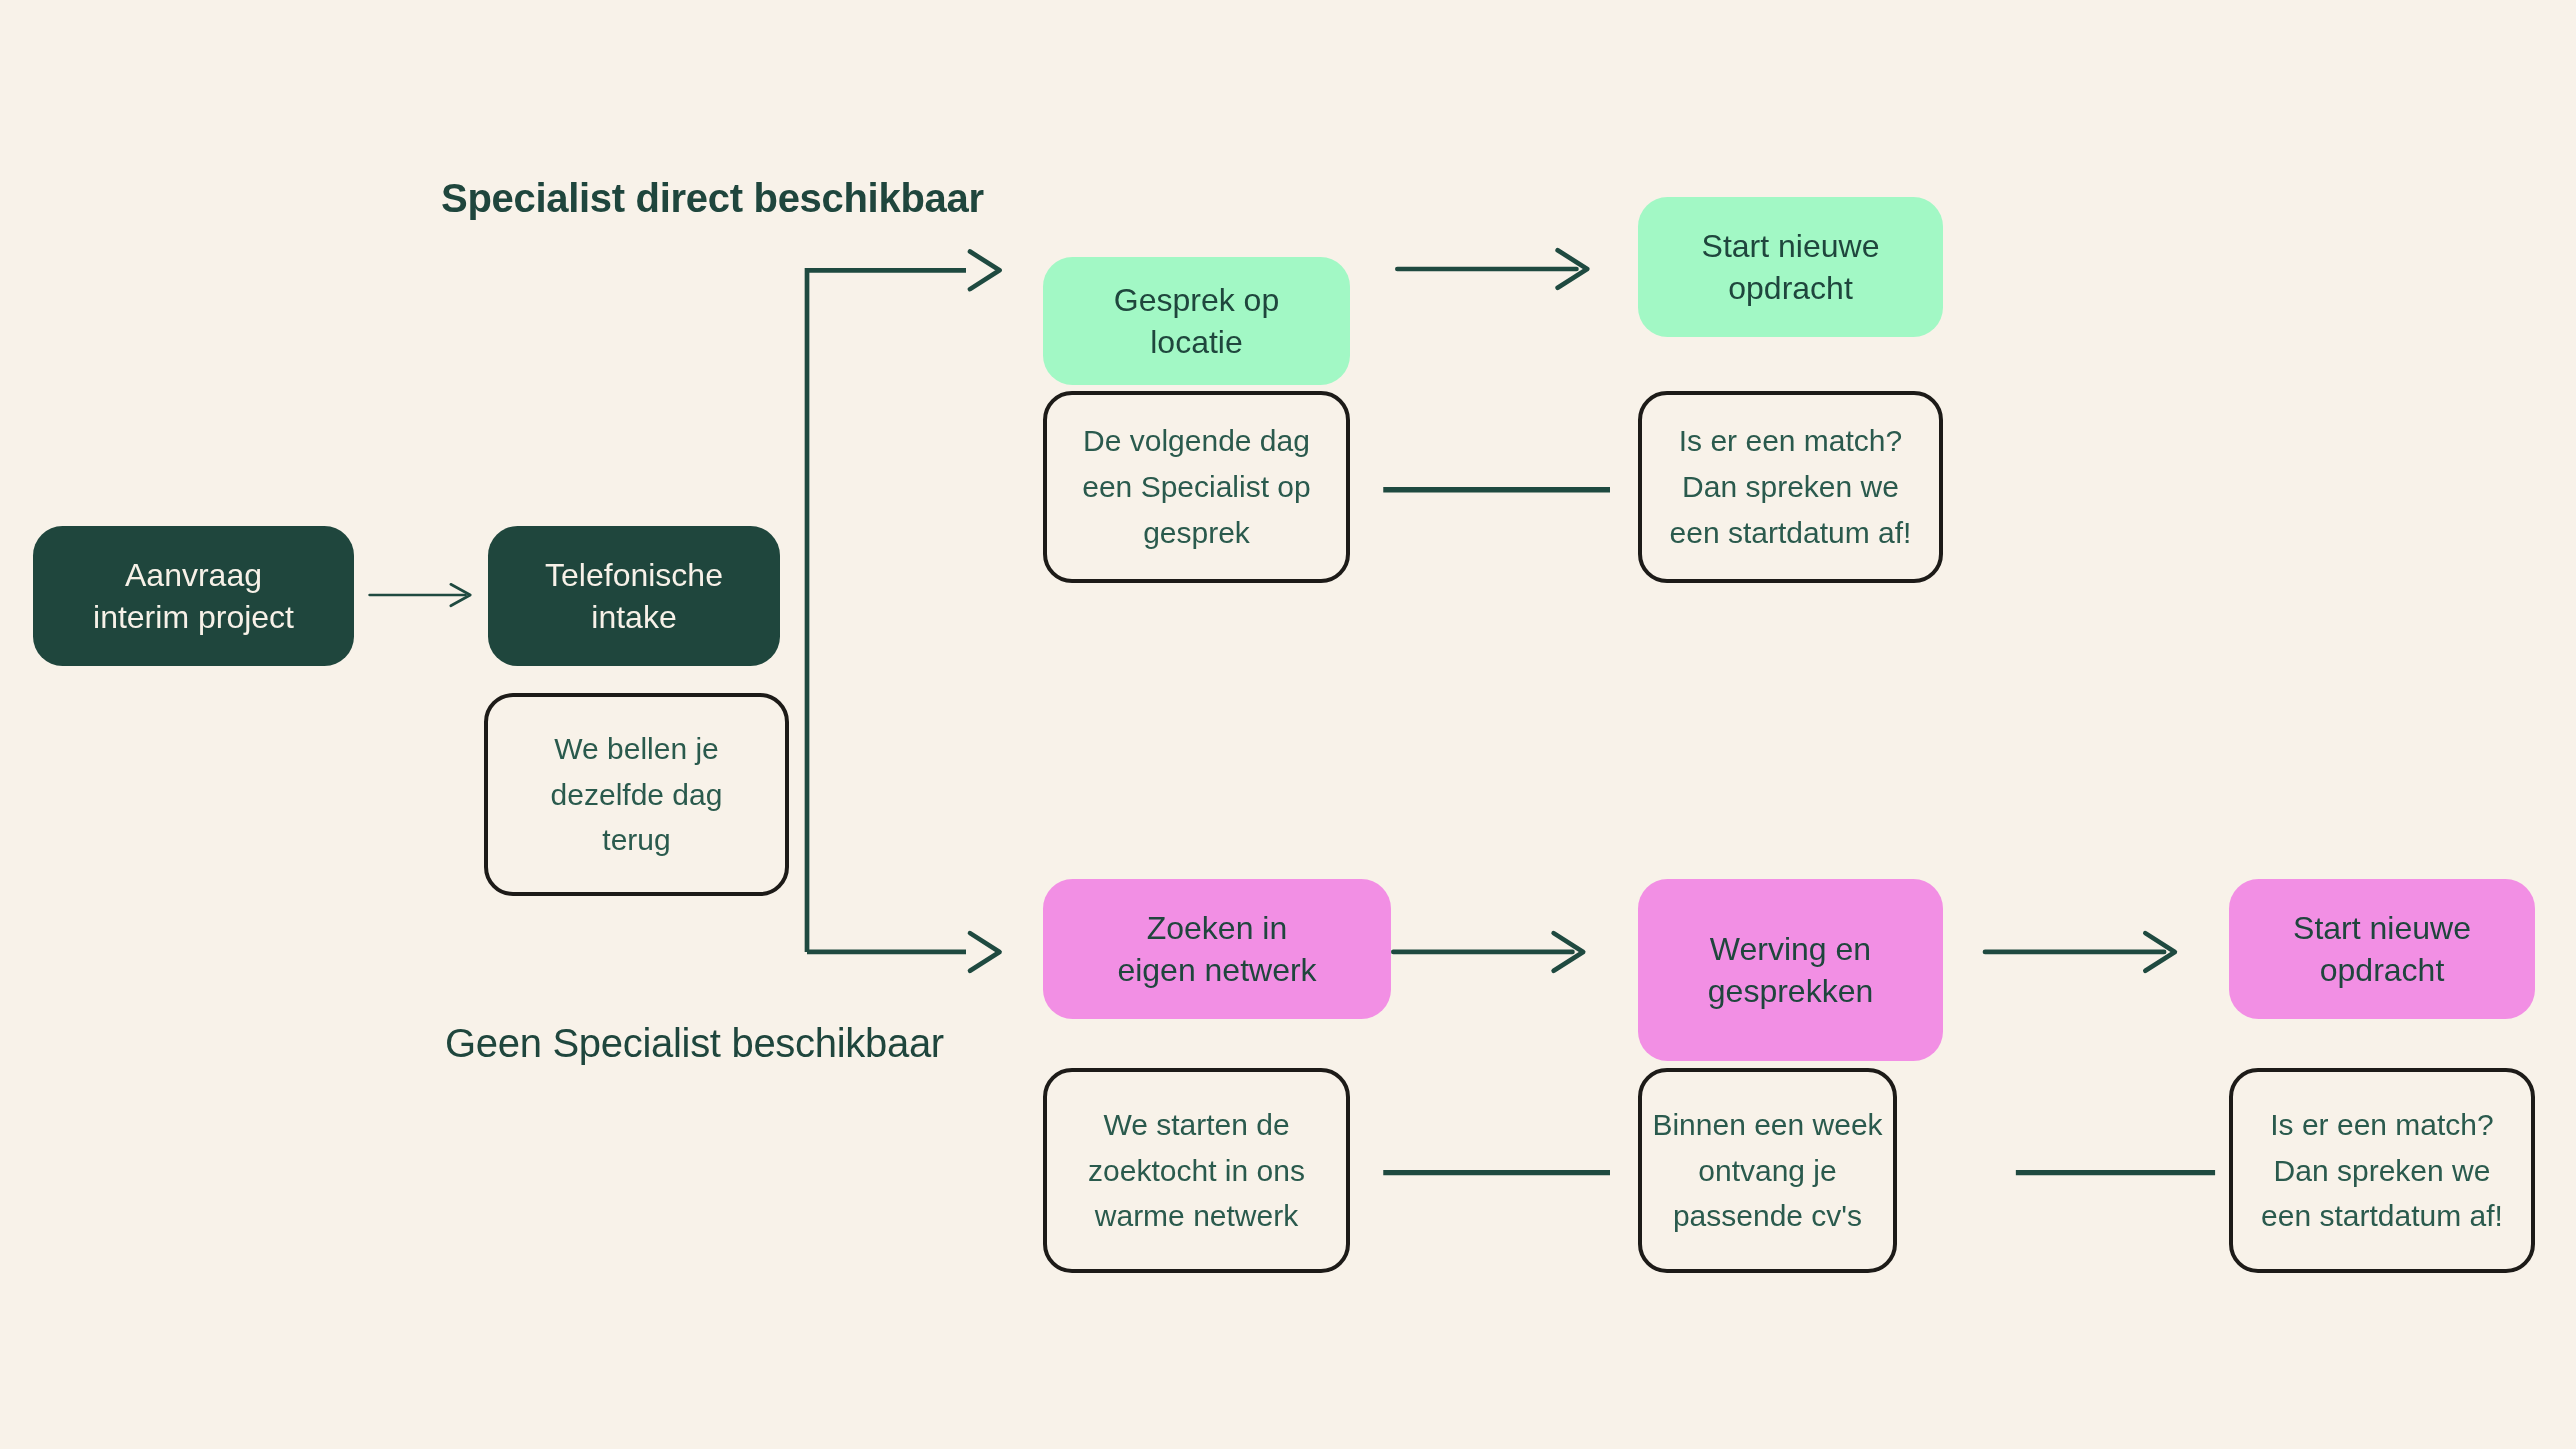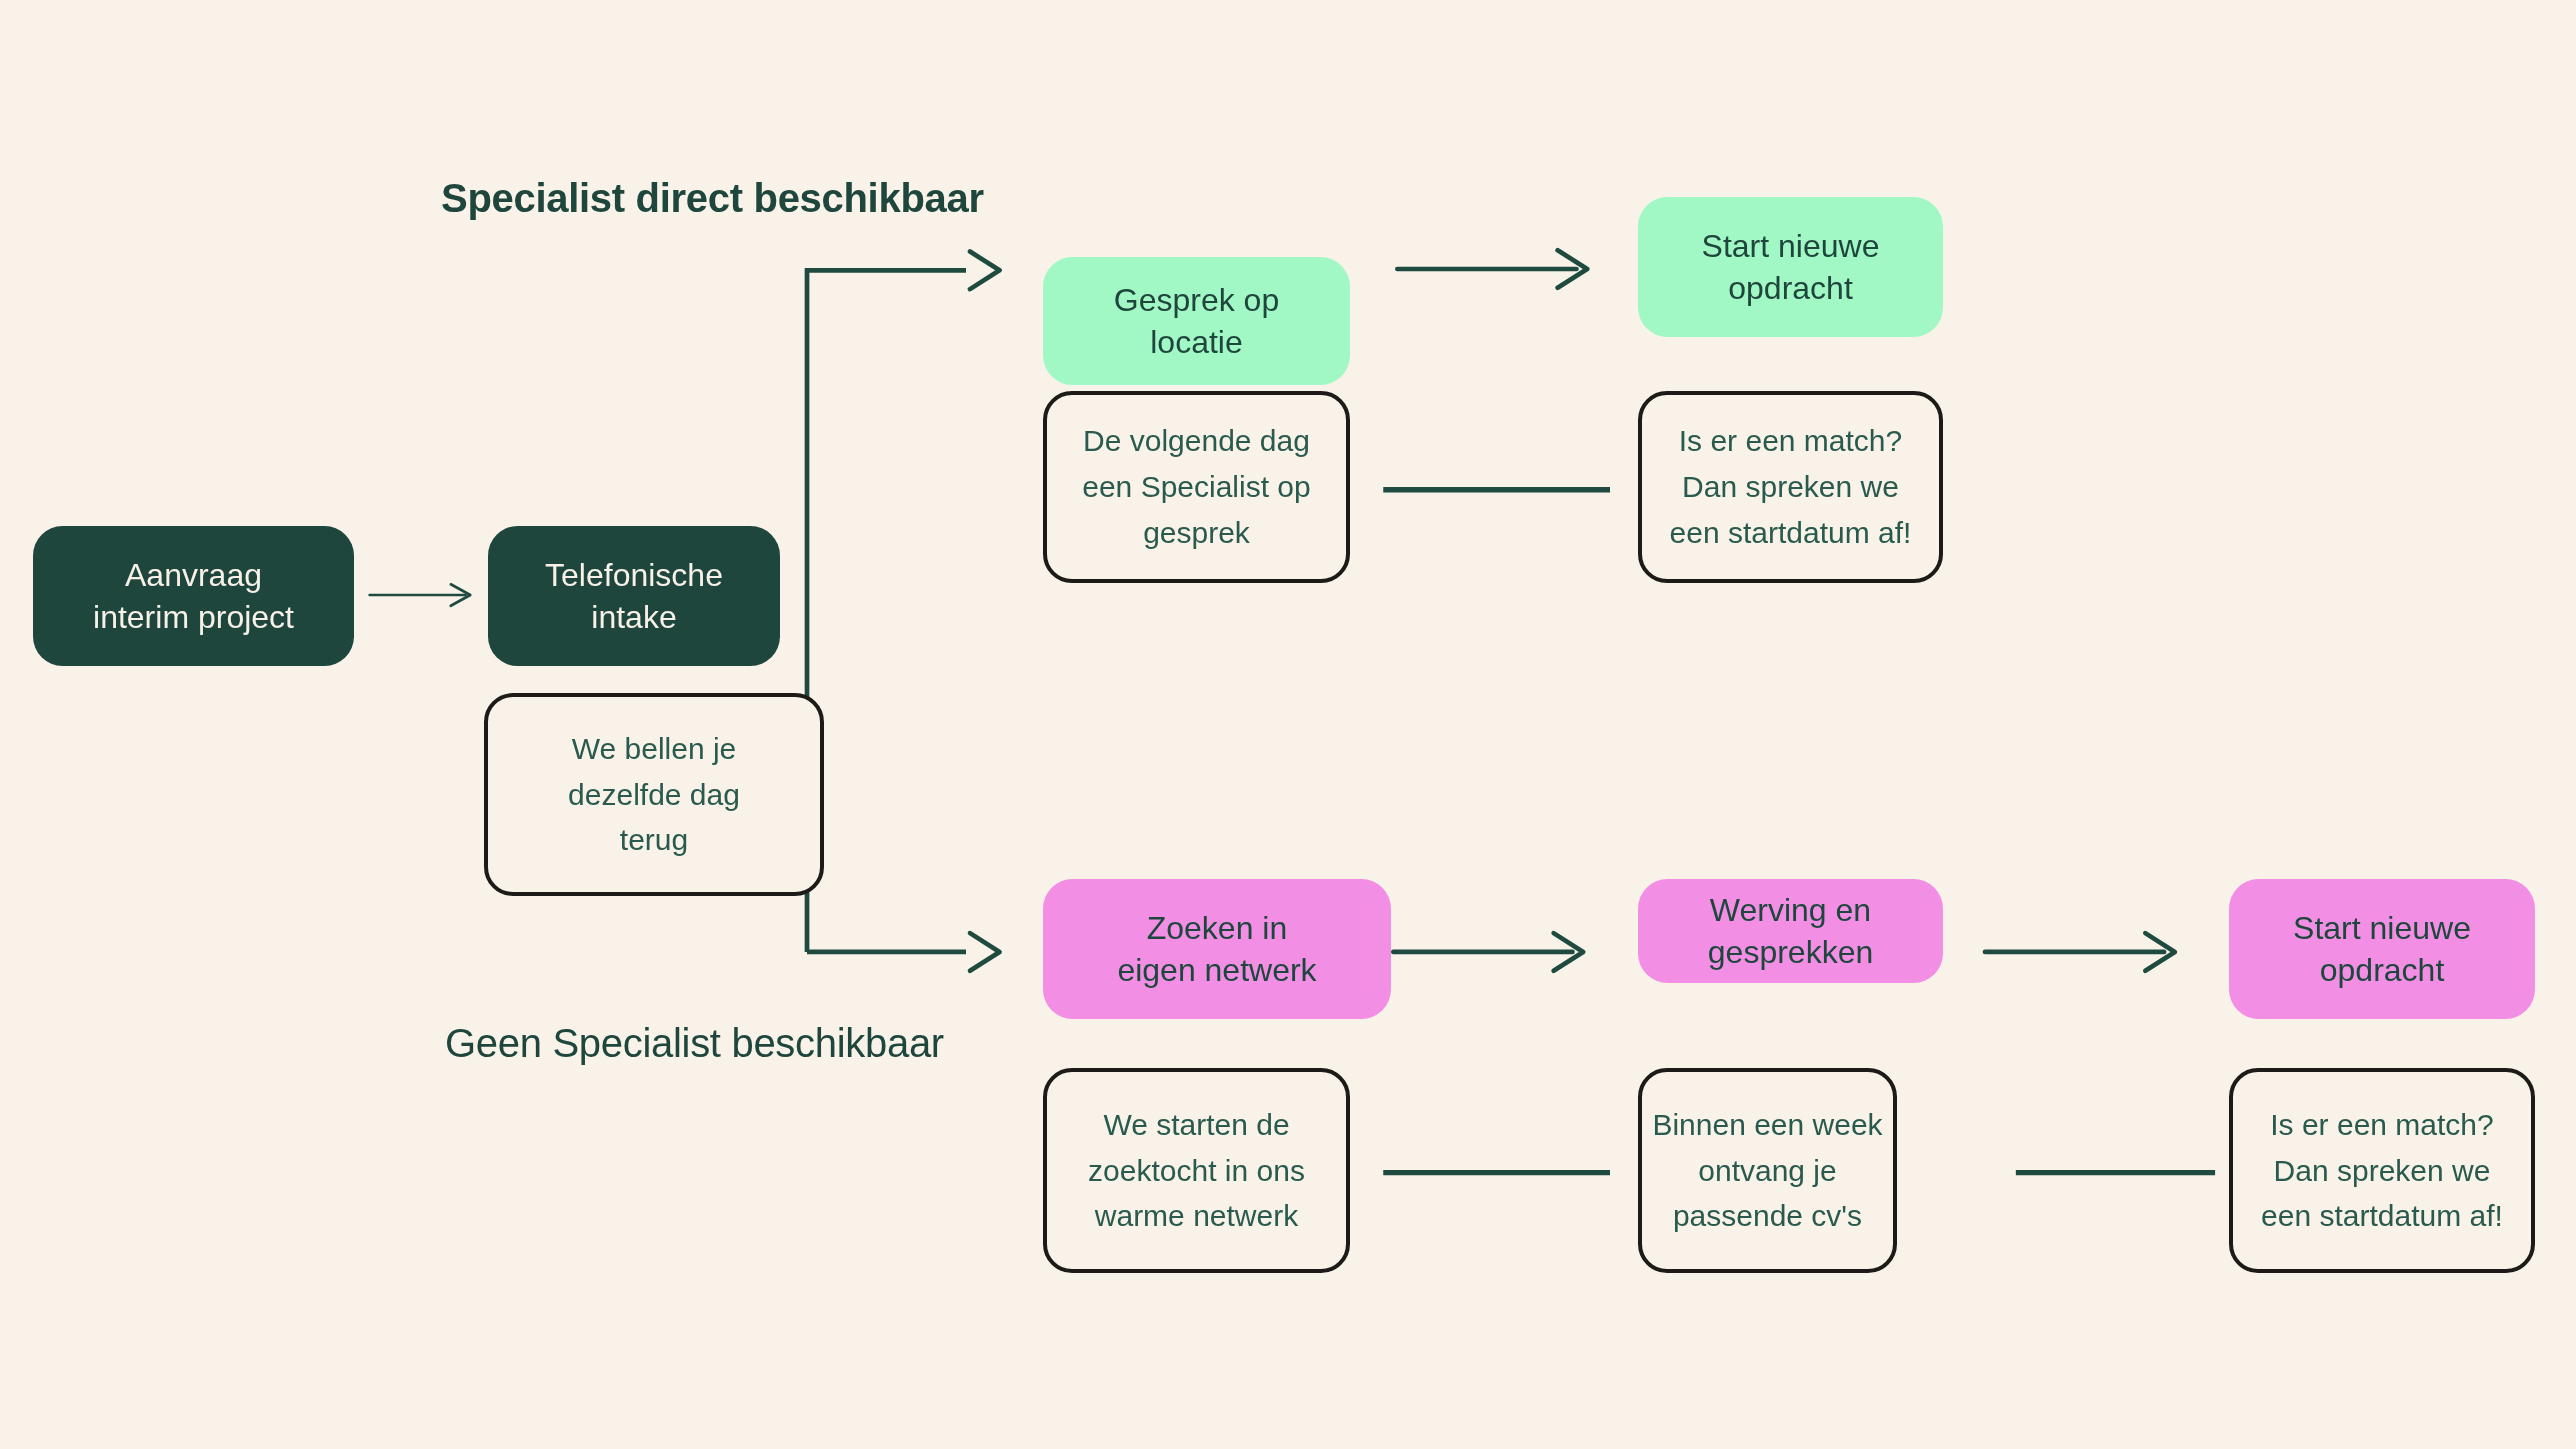--- a/index.html
+++ b/index.html
@@ -71,38 +71,38 @@
     </g>
   </svg>
 
   <div class="branch-title" style="left:441px;top:176px;font-weight:bold;">Specialist direct beschikbaar</div>
   <div class="branch-title" style="left:445px;top:1021px;">Geen Specialist beschikbaar</div>
 
   <div class="node solid" style="left:33px;top:526px;width:321px;height:140px;">Aanvraag
 interim project</div>
   <div class="node solid" style="left:488px;top:526px;width:292px;height:140px;">Telefonische
 intake</div>
-  <div class="node outline" style="left:484px;top:693px;width:340px;height:203px;">We bellen je
+  <div class="node outline" style="left:484px;top:693px;width:305px;height:203px;">We bellen je
 dezelfde dag
 terug</div>
 
   <div class="node mint" style="left:1043px;top:213px;width:307px;height:128px;margin-top:44px;">Gesprek op
 locatie</div>
   <div class="node mint" style="left:1638px;top:197px;width:305px;height:140px;">Start nieuwe
 opdracht</div>
   <div class="node outline" style="left:1043px;top:391px;width:307px;height:192px;">De volgende dag
 een Specialist op
 gesprek</div>
   <div class="node outline" style="left:1638px;top:391px;width:305px;height:192px;">Is er een match?
 Dan spreken we
 een startdatum af!</div>
 
   <div class="node pink" style="left:1043px;top:879px;width:348px;height:140px;">Zoeken in
 eigen netwerk</div>
-  <div class="node pink" style="left:1638px;top:879px;width:305px;height:104px;">Werving en
+  <div class="node pink" style="left:1638px;top:879px;width:305px;height:182px;">Werving en
 gesprekken</div>
   <div class="node pink" style="left:2229px;top:879px;width:306px;height:140px;">Start nieuwe
 opdracht</div>
   <div class="node outline" style="left:1043px;top:1068px;width:307px;height:205px;">We starten de
 zoektocht in ons
 warme netwerk</div>
   <div class="node outline" style="left:1638px;top:1068px;width:259px;height:205px;">Binnen een week
 ontvang je
 passende cv's</div>
   <div class="node outline" style="left:2229px;top:1068px;width:306px;height:205px;">Is er een match?

